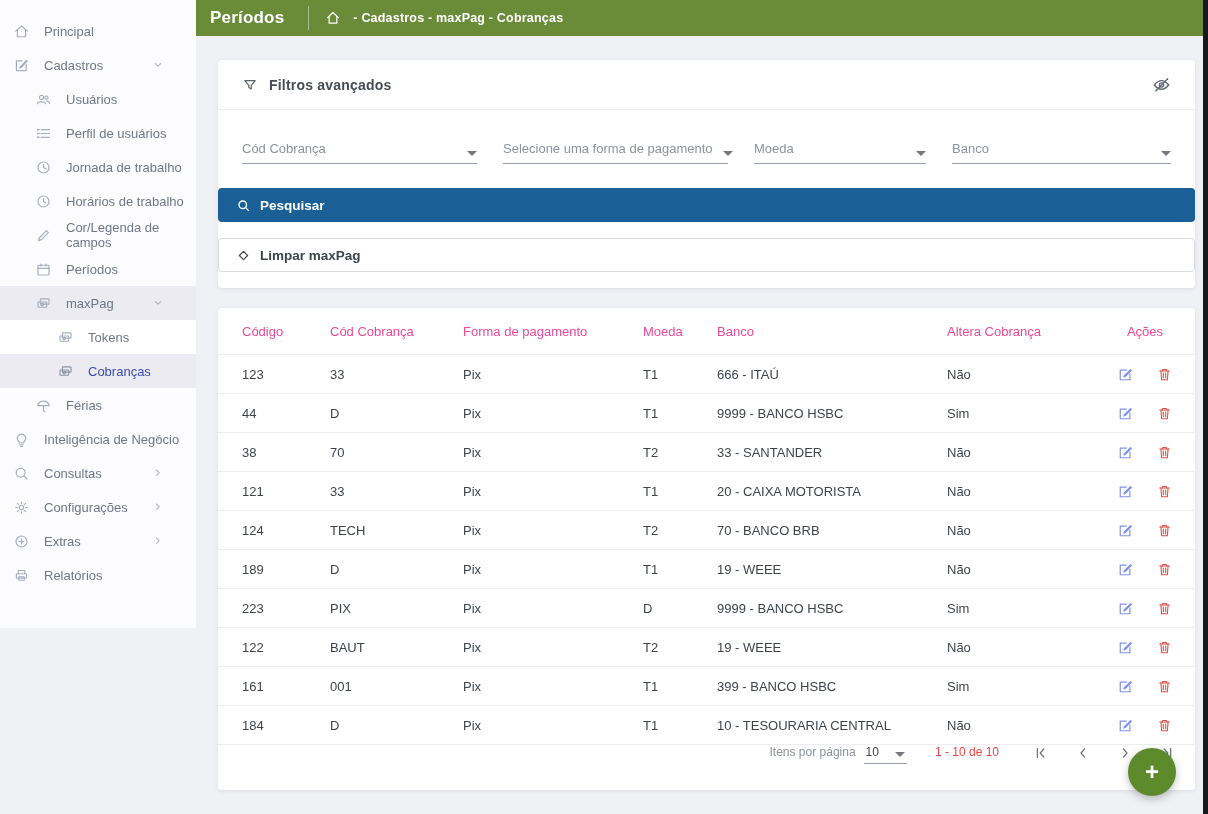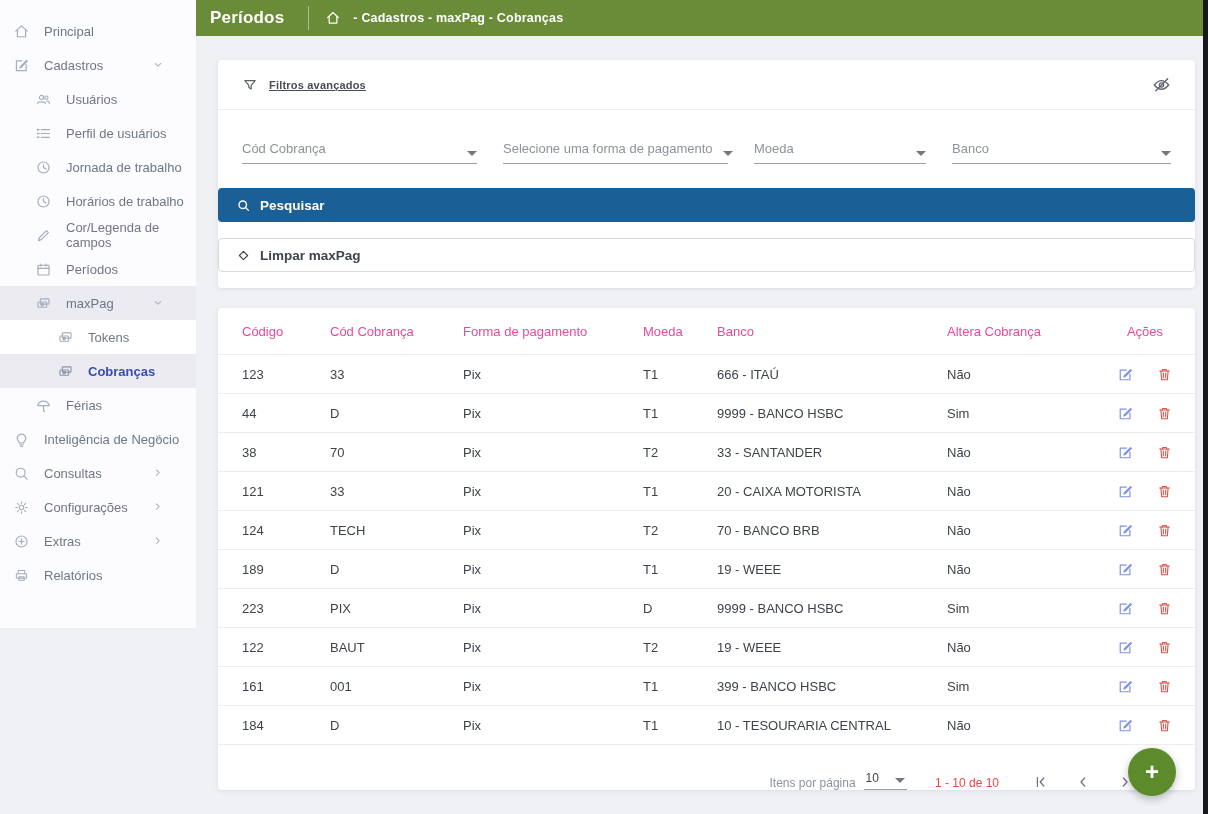--- a/index.html
+++ b/index.html
@@ -12,21 +12,21 @@
   .side-item { display:flex; align-items:center; height:34px; cursor:pointer; color:#6f7787; font-size:13px; position:relative; }
   .side-item .ic { display:flex; align-items:center; justify-content:center; width:17px; height:17px; color:#a6adbc; margin-right:14px; flex:0 0 17px; }
   .side-item .ic svg { width:17px; height:17px; }
   .lvl0 { padding-left:13px; }
   .lvl1 { padding-left:35px; }
   .lvl2 { padding-left:57px; }
   .side-item .chev { position:absolute; right:32px; color:#b0b6c2; display:flex; }
   .side-item .chev svg { width:12px; height:12px; }
   .bg-white { background:#ffffff; }
   .bg-sel { background:#ebebf1; }
-  .side-item.selected { color:#3a4cae; font-weight:bold; }
+  .side-item.selected { color:#3a4cae; font-weight:normal; }
   .side-item.selected .ic { color:#8d94a6; }
 
   
   .edge-strip { position:absolute; right:0; top:0; width:5px; height:814px; background:#17181c; z-index:5; }
 
   
   .main { flex:1; display:flex; flex-direction:column; background:#eff1f5; margin-right:5px; }
   .topbar { height:36px; background:#6a8b38; display:flex; align-items:center; color:#fff; }
   .topbar .title { font-size:17px; font-weight:bold; padding:0 24px 0 14px; letter-spacing:.2px; }
   .topbar .vdiv { width:1px; height:24px; background:rgba(255,255,255,.45); }
@@ -35,21 +35,21 @@
   .topbar .crumb { font-size:12.5px; font-weight:bold; letter-spacing:.2px; }
 
   .content { flex:1; padding:24px 8px 0 22px; position:relative; }
 
   .card { background:#fff; border-radius:4px; box-shadow:0 1px 4px rgba(40,50,70,.10); }
 
   
   .filter-head { height:49px; display:flex; align-items:center; padding:0 24px; color:#474c55; }
   .filter-head .funnel { display:flex; color:#5b6169; margin-right:11px; }
   .filter-head .funnel svg { width:16px; height:16px; }
-  .filter-title { font-size:11px; font-weight:bold; letter-spacing:.2px;text-decoration:underline; }
+  .filter-title { font-size:14px; font-weight:bold; letter-spacing:.2px; }
   .filter-head .spacer { flex:1; }
   .eye-btn { display:flex; color:#5f6670; cursor:pointer; }
   .eye-btn svg { width:19px; height:19px; }
   .filter-divider { height:1px; background:#ebedf0; }
   .fields-row { display:flex; gap:26px; padding:24px 24px 0 24px; }
   .field { border-bottom:1px solid #9aa0a8; display:flex; align-items:flex-end; justify-content:space-between; height:30px; padding-bottom:7px; cursor:pointer; }
   .field .flabel { font-size:13px; color:#8d929c; white-space:nowrap; }
   .tri { width:0; height:0; border-left:5px solid transparent; border-right:5px solid transparent; border-top:5px solid #75797f; margin-left:10px; }
   .f1 { width:235px; } .f2 { width:225px; } .f3 { width:172px; } .f4 { flex:1; }
   .btn-row { display:flex; justify-content:center; gap:16px; padding:24px 0 16px 0;flex-direction:column; }
@@ -65,21 +65,21 @@
   .thead { height:46px; color:#ec4899; }
   .tbody-row { height:39px; border-top:1px solid #ededf0; color:#3e434b; }
   .cell-actions { display:flex; justify-content:center; gap:22px; padding-left:0 !important; }
   .act-btn { display:flex; cursor:pointer; }
   .act-btn svg { width:17px; height:17px; }
   .act-edit { color:#7e92e8; }
   .act-del { color:#dc5148; }
   .th-actions { text-align:center; padding-left:0 !important; }
 
   
-  .pagination { height:46px; border-top:1px solid #ededf0; display:flex; align-items:flex-end; justify-content:flex-end; padding-right:20px; color:#6f7580; font-size:12px; }
+  .pagination { height:46px; border-top:1px solid #ededf0; display:flex; align-items:flex-start; justify-content:flex-end; padding-right:20px; color:#6f7580; font-size:12px; }
   .pp-label { color:#8c919b; }
   .pp-select { display:flex; align-items:flex-end; border-bottom:1px solid #9aa0a8; margin:0 28px 0 8px; padding:0 2px 4px 2px; cursor:pointer; color:#3e434b; }
   .pp-select .tri { margin-left:16px; margin-bottom:2px; }
   .pp-range { color:#ef4444; margin-right:34px; }
   .pagenav { display:flex; gap:26px; color:#6f7680; }
   .pagenav .nav-btn { display:flex; cursor:pointer; }
   .pagenav svg { width:16px; height:16px; }
 
   
   .fab { position:absolute; right:27px; bottom:18px; width:48px; height:48px; border-radius:50%; background:#5d8b2c; color:#fff; display:flex; align-items:center; justify-content:center; font-size:24px; font-weight:bold; box-shadow:0 3px 8px rgba(0,0,0,.25); cursor:pointer; z-index:4; }

